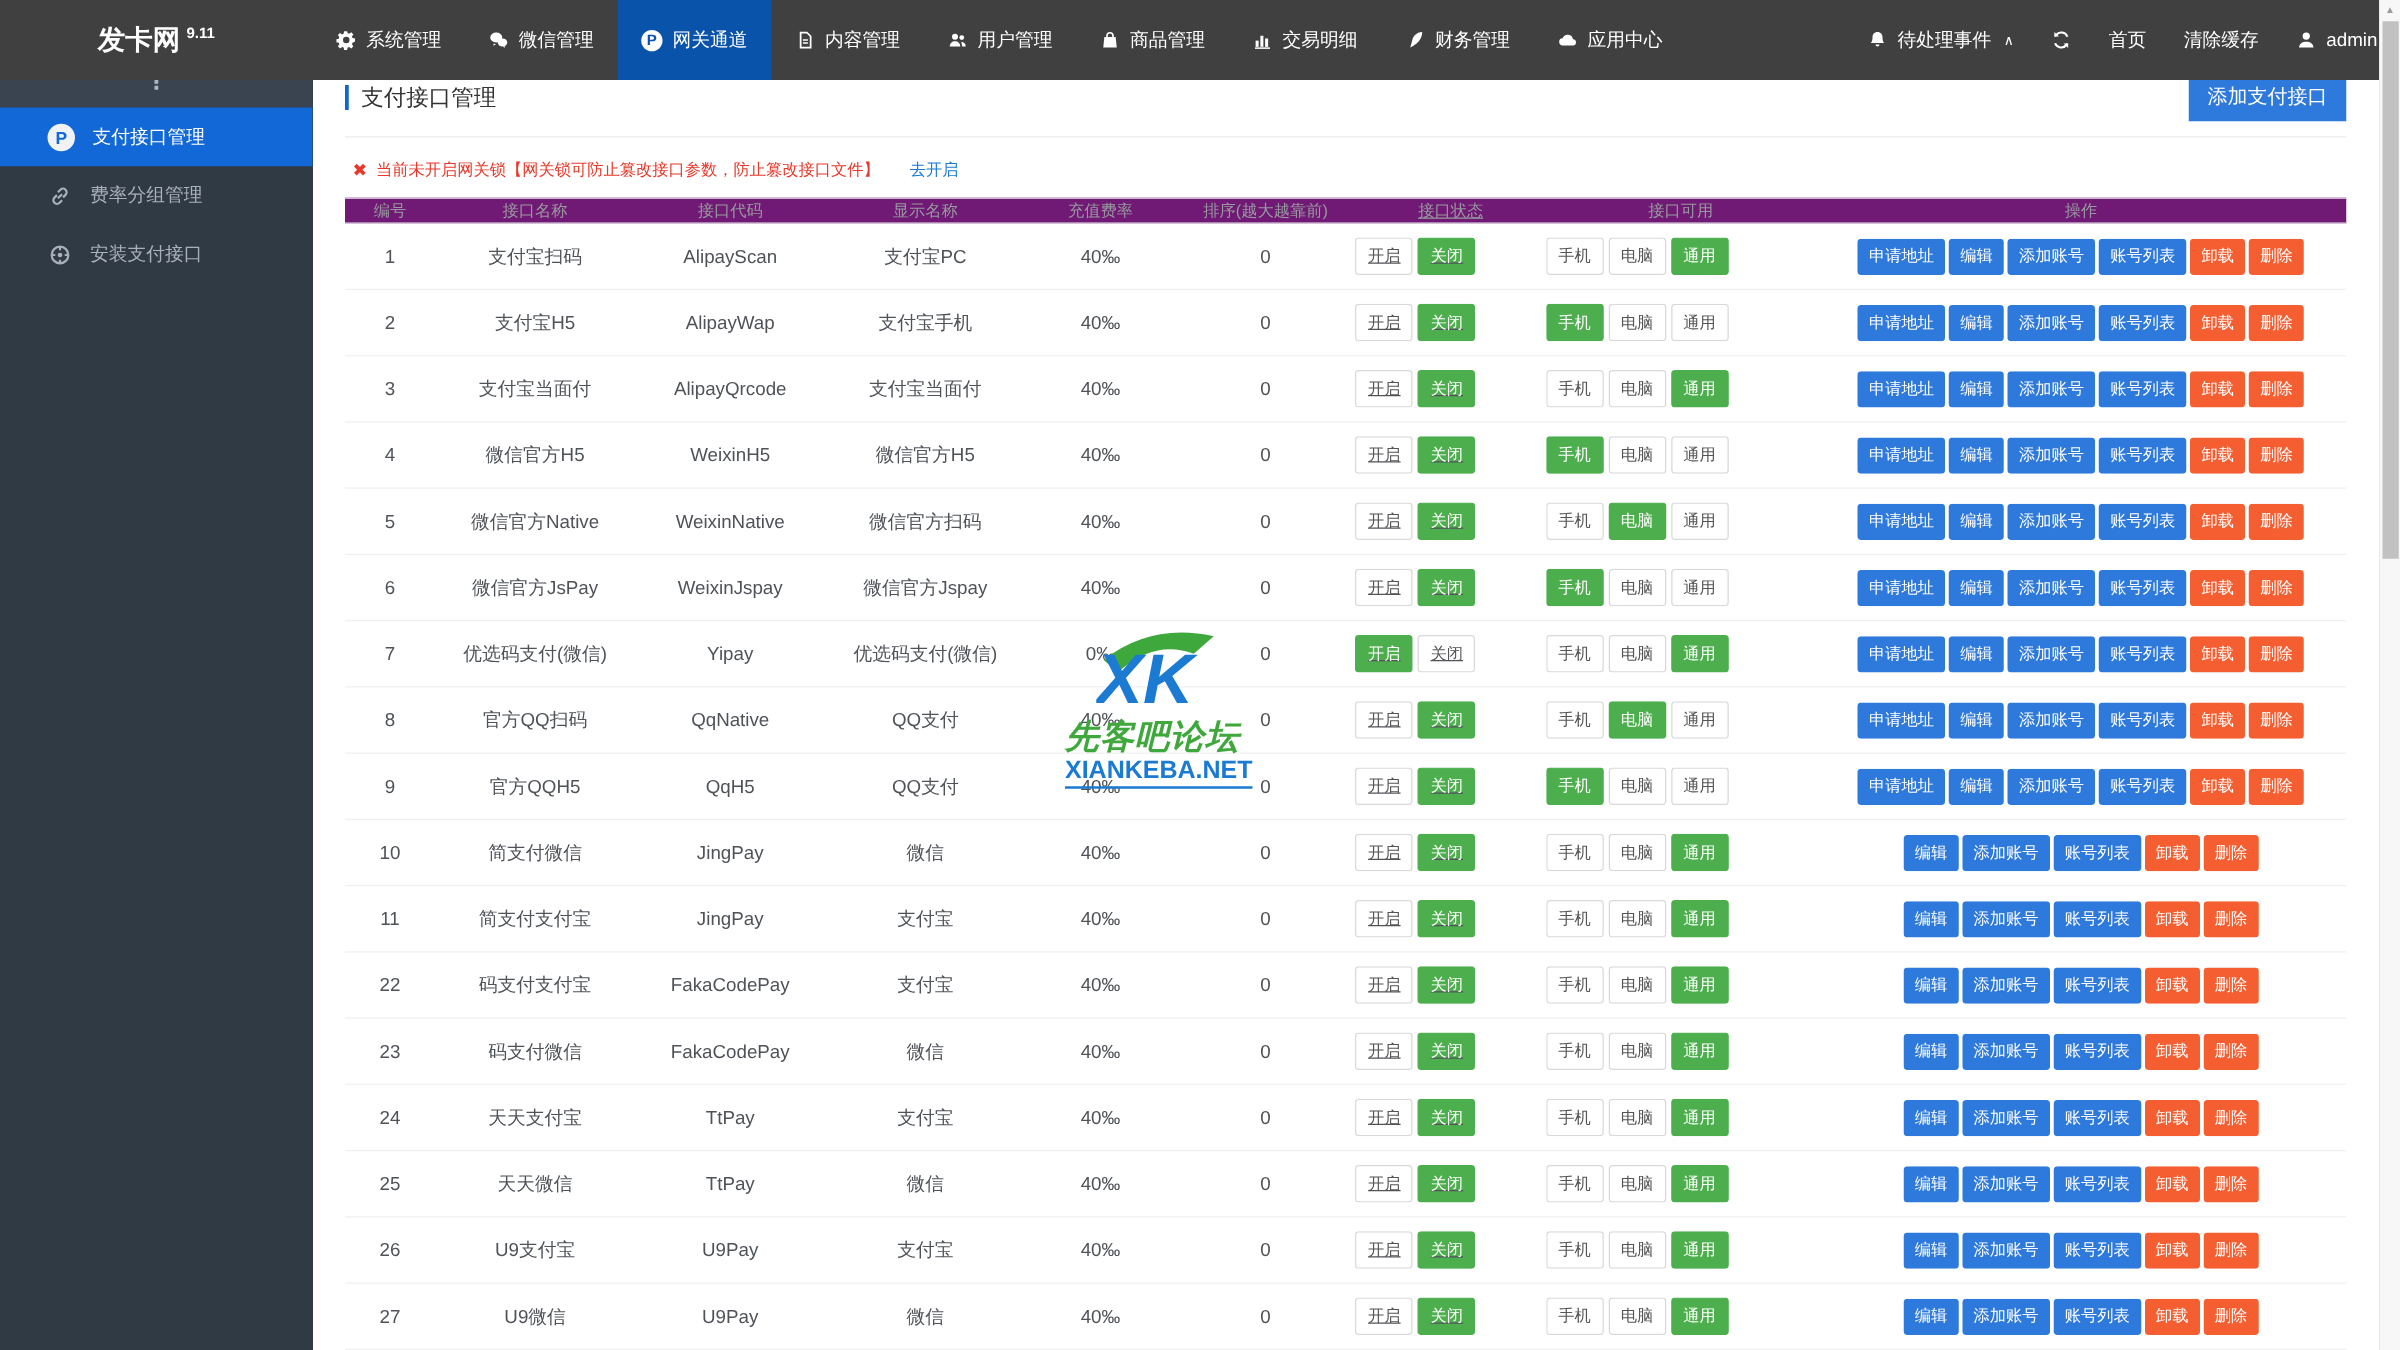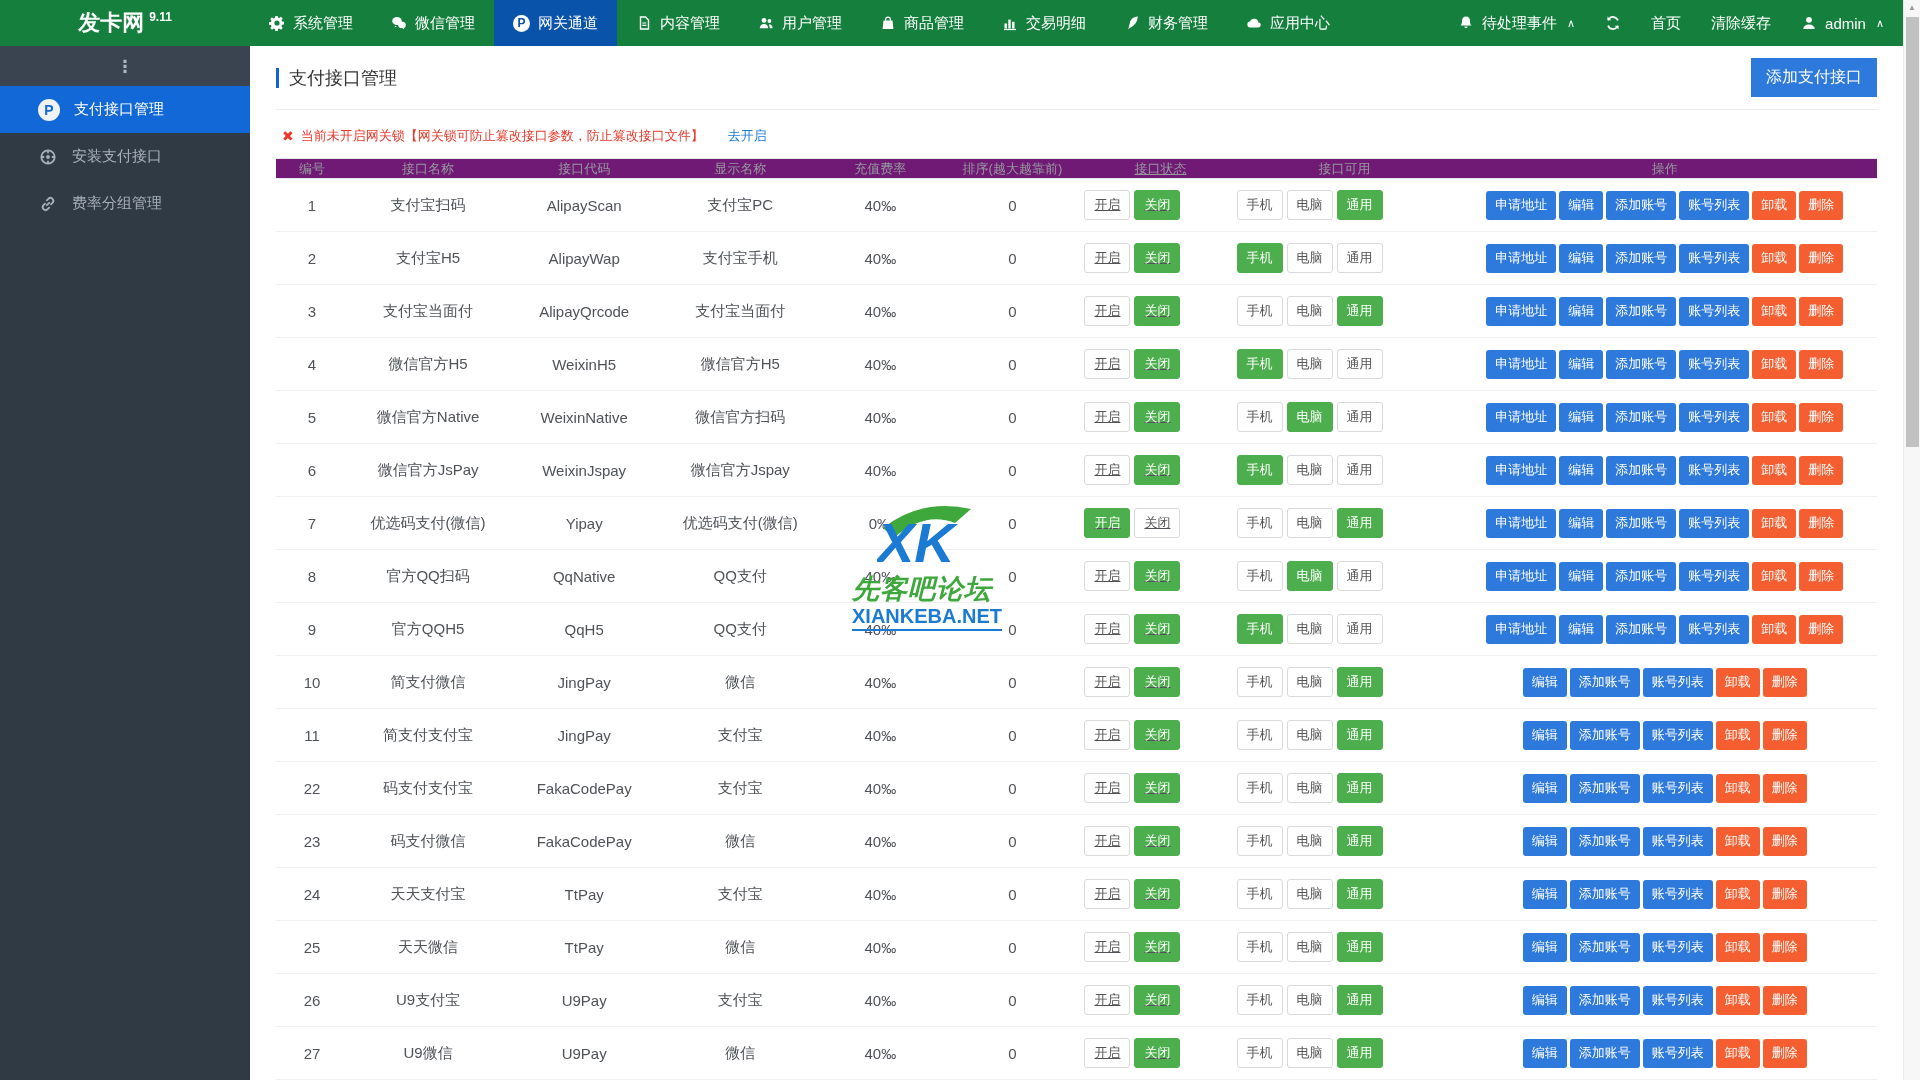--- a/index.html
+++ b/index.html
@@ -5,27 +5,27 @@
   * { box-sizing: border-box; }
   html,body { margin:0; padding:0; }
   body {
     width:1920px; height:1080px; overflow:hidden; background:#fff;
     font-family:"Liberation Sans","DejaVu Sans",sans-serif;
     -webkit-font-smoothing:antialiased;
   }
   button { font-family:inherit; cursor:pointer; }
 
   
-  .navbar { position:fixed; top:0; left:0; right:0; height:46px; background:#15803d; color:#fff; display:flex; align-items:stretch; z-index:6; }
+  .navbar { position:fixed; top:0; left:0; right:0; height:64px; background:#404040; color:#fff; display:flex; align-items:stretch; z-index:6; }
   .logo { width:250px; display:flex; align-items:center; justify-content:center; font-size:22px; font-weight:bold; cursor:pointer; }
   .logo sup { font-size:12px; margin-left:5px; position:relative; top:-6px; font-weight:bold; }
   .nav-menu { display:flex; align-items:stretch;justify-content:flex-end; }
   .nav-item { display:flex; align-items:center; gap:8px; padding:0 19px; font-size:15px; cursor:pointer; white-space:nowrap; }
   .nav-item.active { background:#0a53aa; }
-  .nav-right { margin-left:auto; display:flex; align-items:center; gap:30px; padding-right:36px; font-size:15px; }
+  .nav-right { margin-left:auto; display:flex; align-items:center; gap:30px; font-size:15px; }
   .nav-right .nav-item { padding:0; }
   .icon16 { width:16px; height:16px; flex:0 0 auto; }
   .p-badge { width:17px; height:17px; border-radius:50%; background:#fff; color:#0a53aa; font-weight:bold; font-size:12px; display:flex; align-items:center; justify-content:center; font-style:normal; }
   .chev { font-size:11px; margin-left:2px; }
 
   
   .sidebar { position:fixed; top:46px; left:0; bottom:0; width:250px; background:#303a45; z-index:5; }
   .sidebar-toggle { height:40px; background:#3a4450; color:#aeb6bf; display:flex; align-items:center; justify-content:center; font-size:17px; cursor:pointer; font-weight:bold; }
   .side-item { height:47px; display:flex; align-items:center; gap:14px; padding-left:38px; color:#a8b0ba; font-size:15px; cursor:pointer; }
   .side-item.active { background:#1268d6; color:#fff; }
@@ -178,34 +178,34 @@
 
 <aside class="sidebar">
   <div class="sidebar-toggle">
     <span>⋮</span>
   </div>
   <div class="side-item active">
     <span class="side-p">P</span>
     <span>支付接口管理</span>
   </div>
   <div class="side-item">
+    <svg class="icon20" viewBox="0 0 18 18" fill="none" stroke="currentColor" stroke-width="1.6">
+        <path d="M7.5 10.5l3-3"></path>
+        <path d="M6.8 8.2 5 10a2.6 2.6 0 0 0 3.7 3.7l1.8-1.8"></path>
+        <path d="M11.2 9.8 13 8a2.6 2.6 0 0 0-3.7-3.7L7.5 6.1"></path>
+      </svg>
+    <span>费率分组管理</span>
+  </div>
+  <div class="side-item">
     <svg class="icon20" viewBox="0 0 18 18">
         <circle cx="9" cy="9" r="6" fill="none" stroke="currentColor" stroke-width="1.6"></circle>
         <circle cx="9" cy="9" r="1.7" fill="currentColor"></circle>
         <path d="M9 2.6v3M9 12.4v3M2.6 9h3M12.4 9h3" stroke="currentColor" stroke-width="1.6"></path>
       </svg>
     <span>安装支付接口</span>
-  </div>
-  <div class="side-item">
-    <svg class="icon20" viewBox="0 0 18 18" fill="none" stroke="currentColor" stroke-width="1.6">
-        <path d="M7.5 10.5l3-3"></path>
-        <path d="M6.8 8.2 5 10a2.6 2.6 0 0 0 3.7 3.7l1.8-1.8"></path>
-        <path d="M11.2 9.8 13 8a2.6 2.6 0 0 0-3.7-3.7L7.5 6.1"></path>
-      </svg>
-    <span>费率分组管理</span>
   </div>
 </aside>
 
 <main class="main">
   <div class="page-head">
     <div class="page-title">
       <span class="title-accent"></span>
       <span>支付接口管理</span>
     </div>
     <button class="add-btn">添加支付接口</button>

